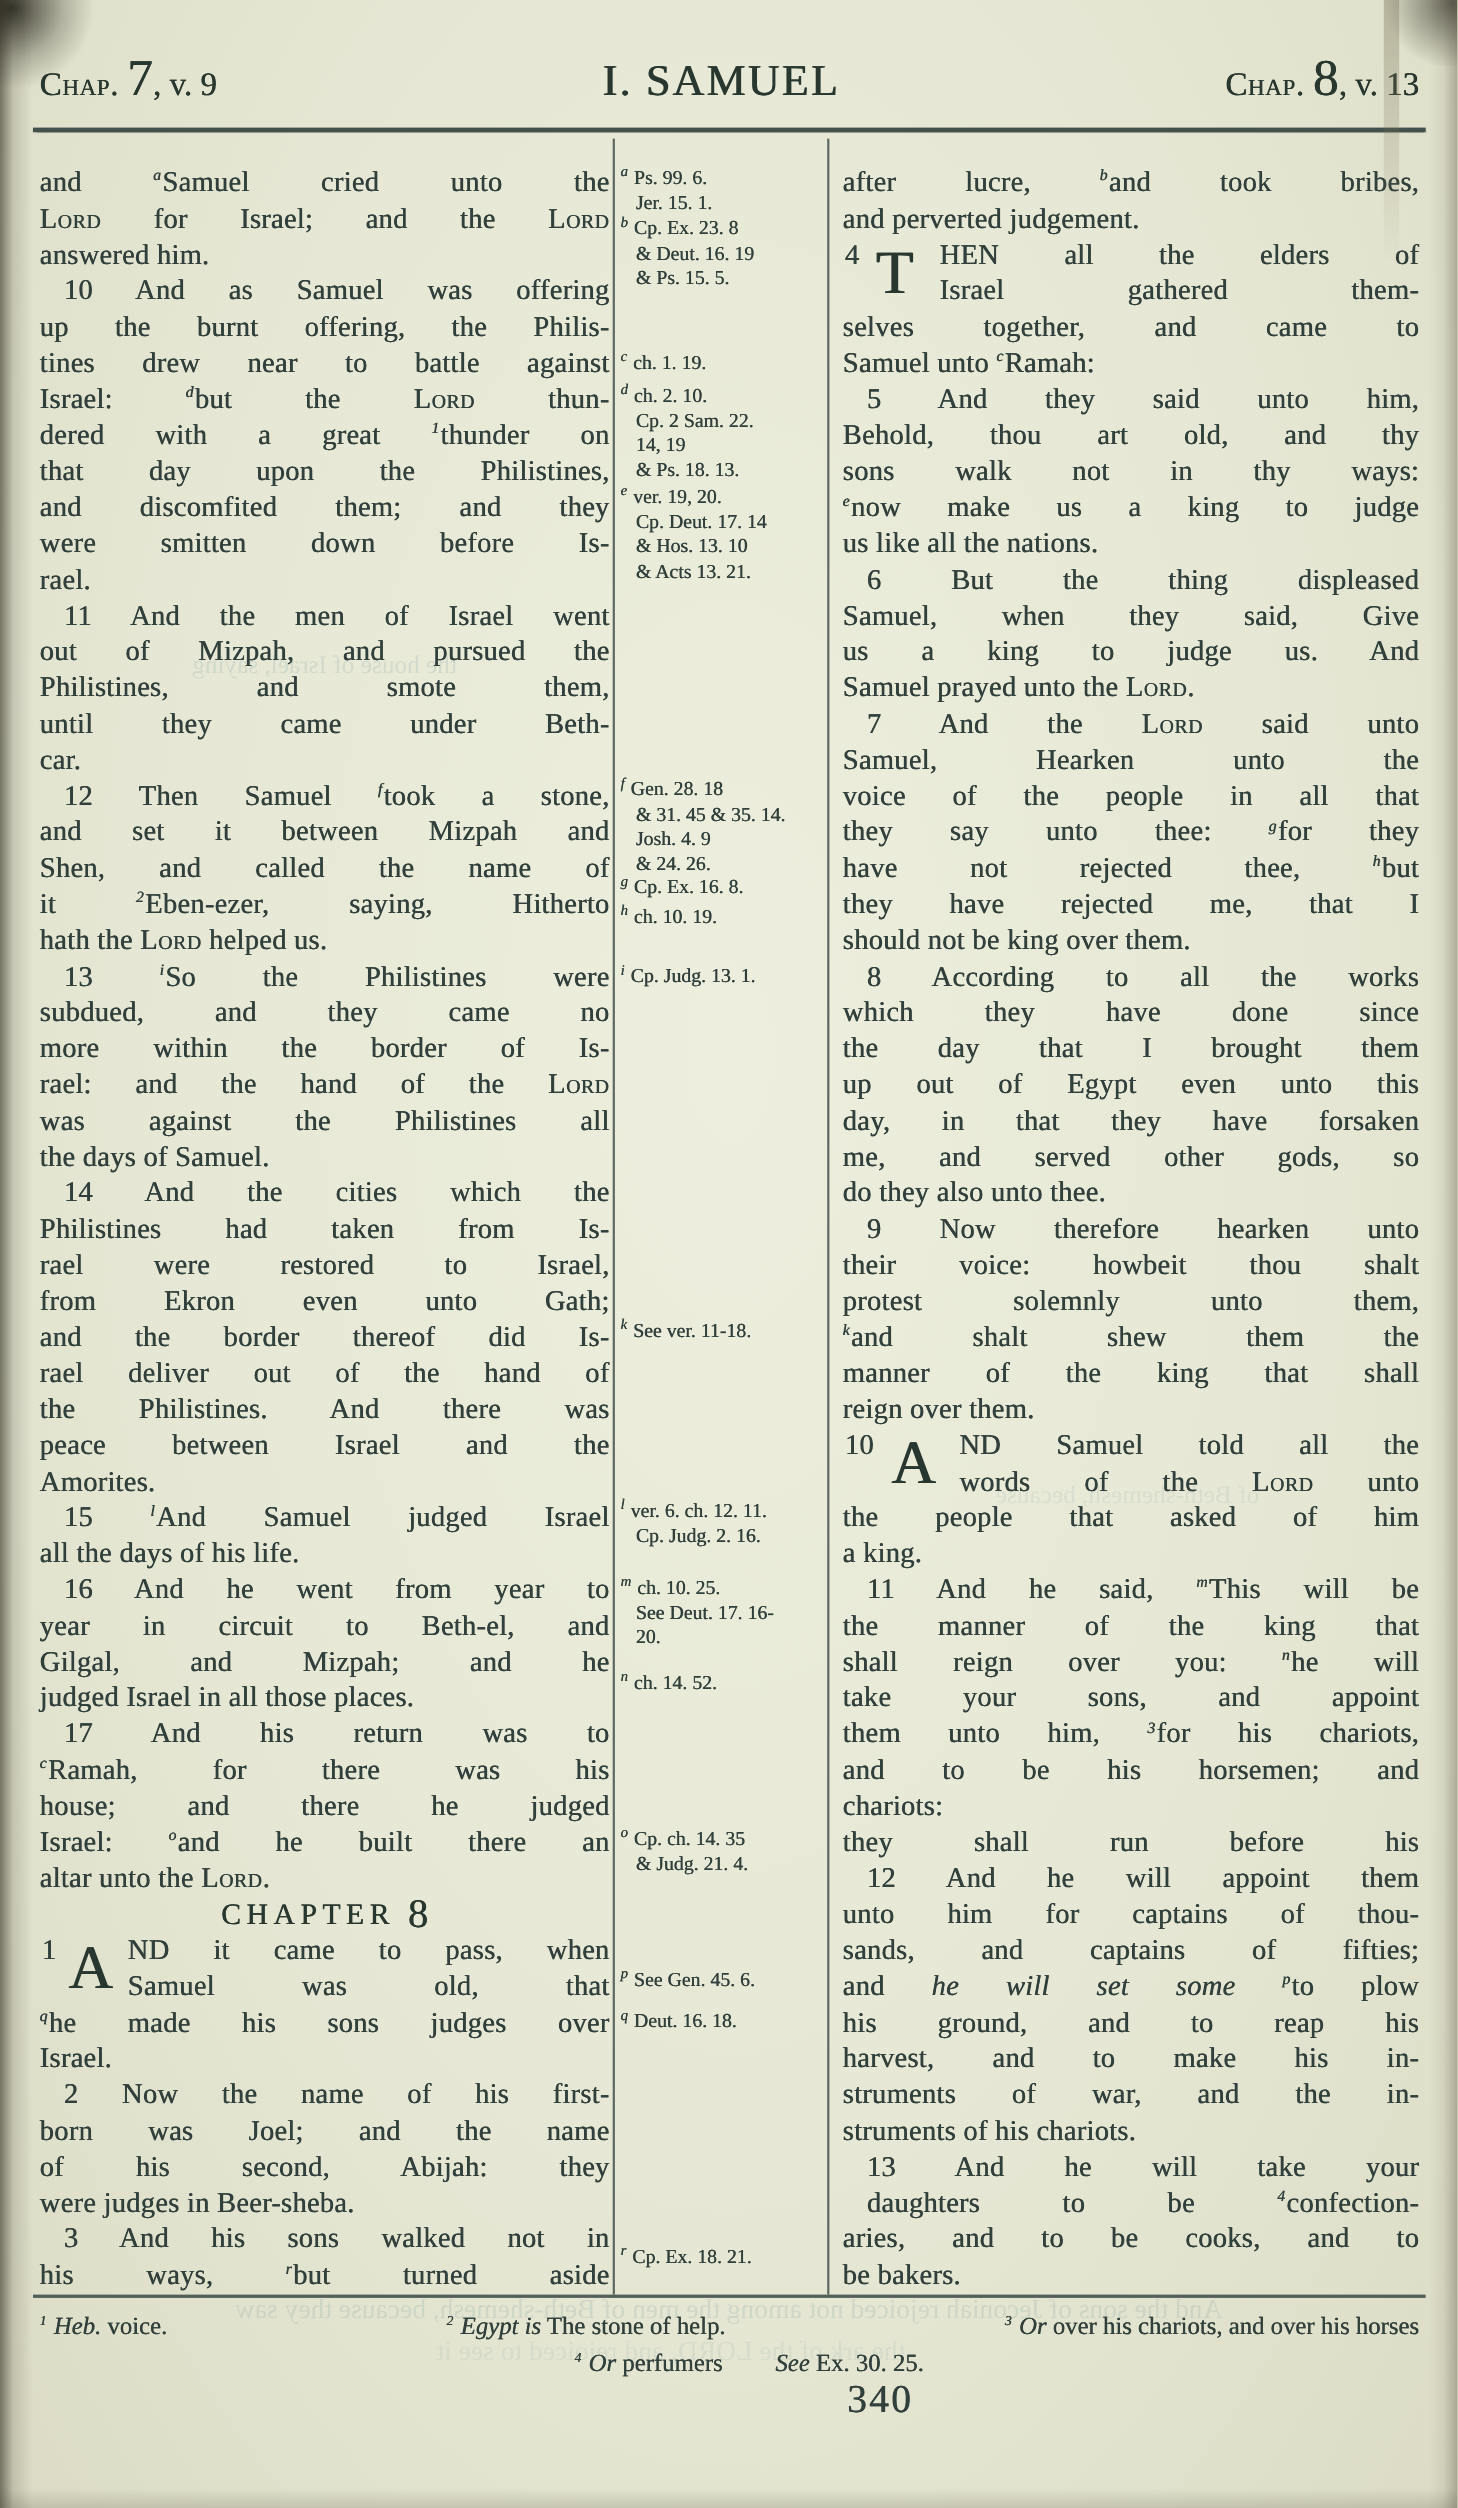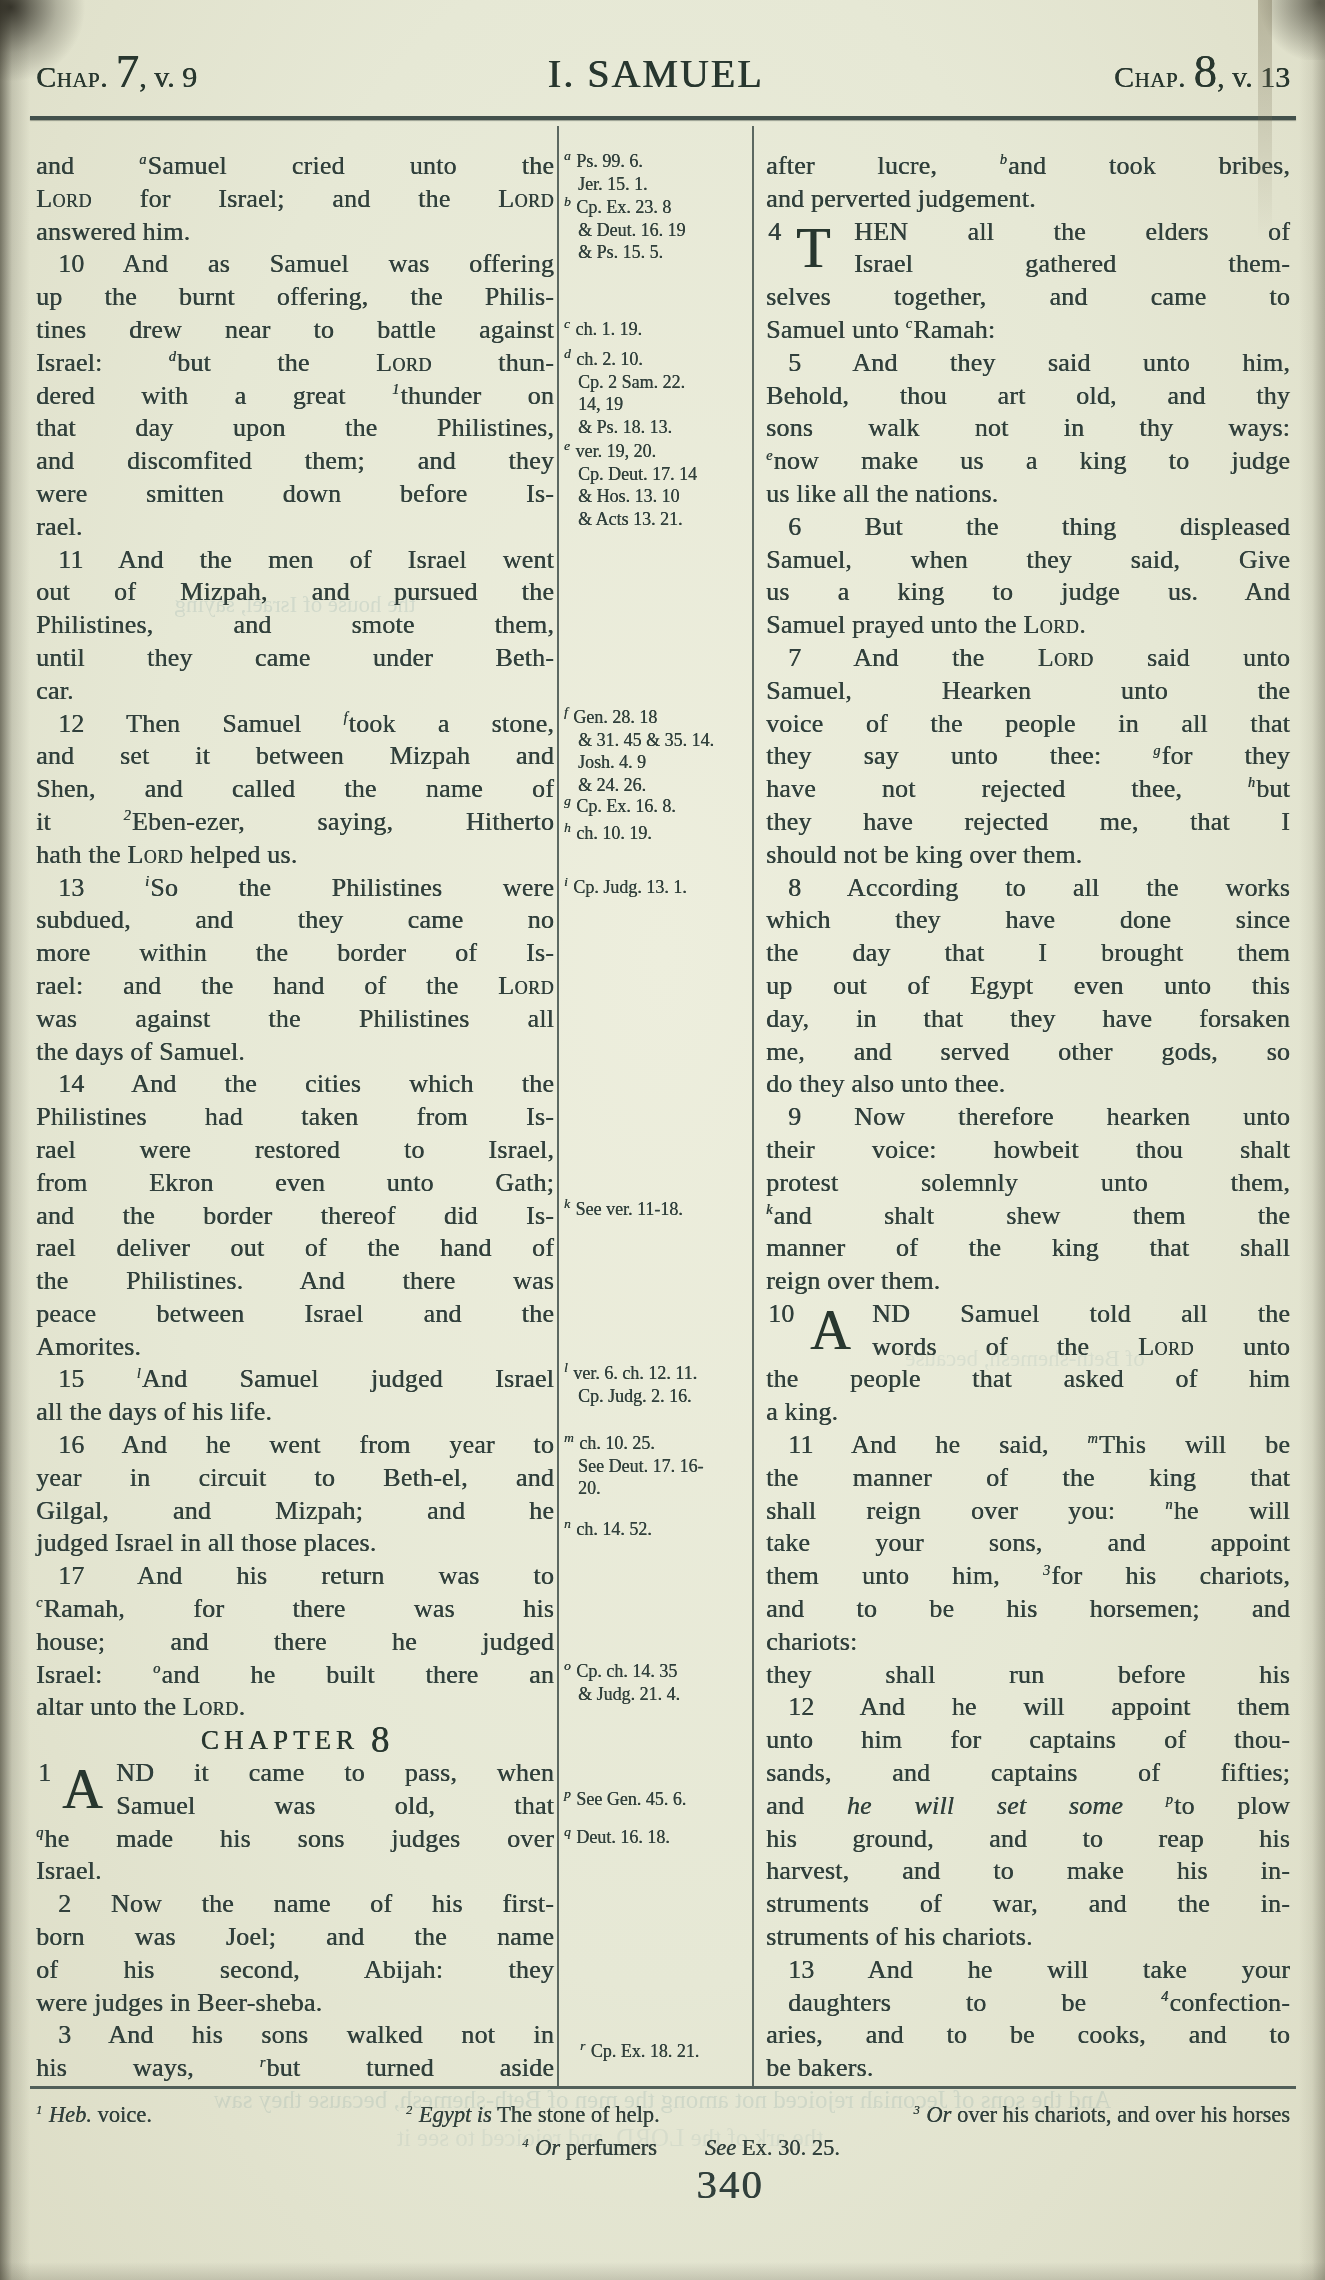--- a/index.html
+++ b/index.html
@@ -70,22 +70,22 @@
   .ref{position:absolute;left:0;width:100%;line-height:22.5px;text-shadow:.3px 0 0 currentColor;}
   .ref .rl{display:block;padding-left:14px;white-space:nowrap;}
   .ref .rl.first{padding-left:0;}
   .ref sup.r{font-size:.75em;}
 
   
   .footnotes{position:absolute;left:36px;top:2102px;width:1254px;font-size:22.5px;
     text-shadow:.3px 0 0 currentColor;}
   .fnrow1{display:flex;justify-content:space-between;}
   .fnrow2{margin-top:7px;display:flex;justify-content:center;gap:48px;transform:translateX(18px);}
-  .pagenum{position:absolute;left:630px;top:2160px;width:200px;text-align:center;
-    font-size:41px;letter-spacing:2px;text-shadow:.5px 0 0 currentColor;}
+  .pagenum{position:absolute;left:630px;top:2160px;width:200px;text-align:right;
+    font-size:36px;letter-spacing:2px;text-shadow:.5px 0 0 currentColor;}
 </style>
 </head>
 <body>
 
 <div class="page">
 
   <div class="ghost" style="left:60px;top:592px;width:470px;font-size:23px;">the house of Israel, saying</div>
   <div class="ghost" style="left:790px;top:1346px;width:470px;font-size:23px;opacity:.18;">of Beth-shemesh, because</div>
   <div class="ghost" style="left:40px;top:2086px;width:1245px;">And the sons of Jeconiah rejoiced not among the men of Beth-shemesh, because they saw</div>
   <div class="ghost" style="left:160px;top:2124px;width:900px;opacity:.16;">the ark of the LORD, and rejoiced to see it</div>
@@ -229,21 +229,21 @@
       <div class="ref" style="top: 1510px;">
         <span class="rl first"><sup class="r">o</sup> Cp. ch. 14. 35</span>
         <span class="rl">&amp; Judg. 21. 4.</span>
       </div>
       <div class="ref" style="top: 1638px;">
         <span class="rl first"><sup class="r">p</sup> See Gen. 45. 6.</span>
       </div>
       <div class="ref" style="top: 1676px;">
         <span class="rl first"><sup class="r">q</sup> Deut. 16. 18.</span>
       </div>
-      <div class="ref" style="top: 1890px; margin-left: 16px;">
+      <div class="ref" style="top: 1890px;">
         <span class="rl first"><sup class="r">r</sup> Cp. Ex. 18. 21.</span>
       </div>
     </div>
   <div class="bodycol col-right" id="col-right">
       <div class="line">after lucre, <sup class="r">b</sup>and took bribes,</div>
       <div class="line end">and perverted judgement.</div>
       <div class="drop" style="--pad: 88px;">
         <span class="vnum">4</span>
         <span class="cap" style="left:30px">T</span>
         <div class="dline">HEN all the elders of</div>

